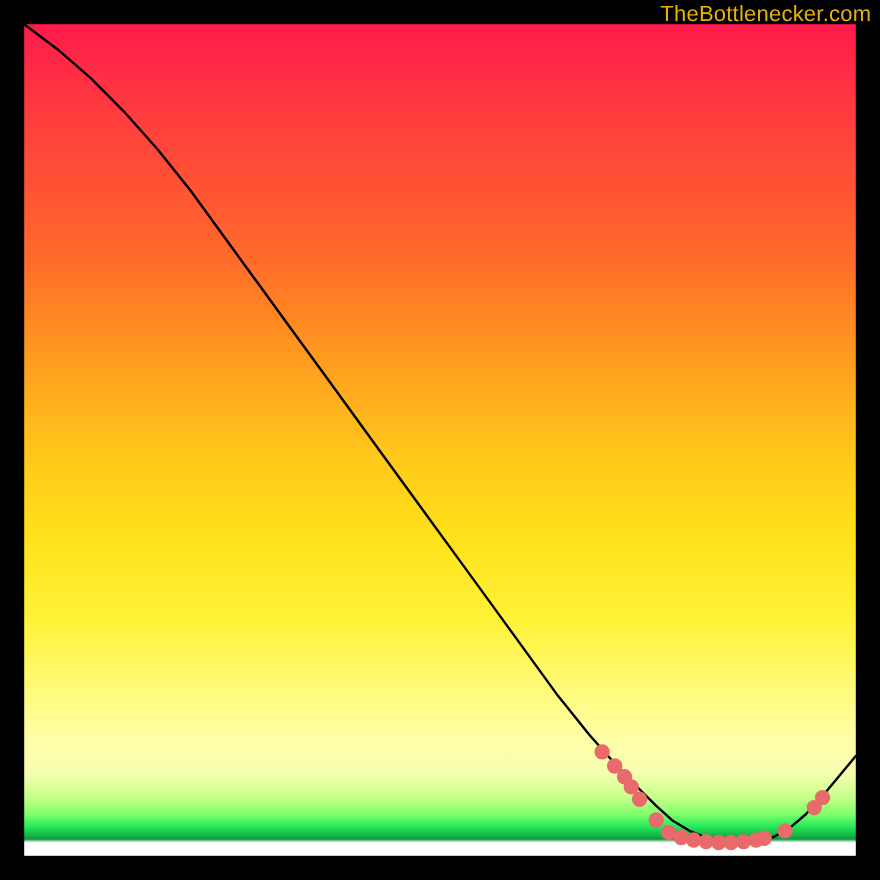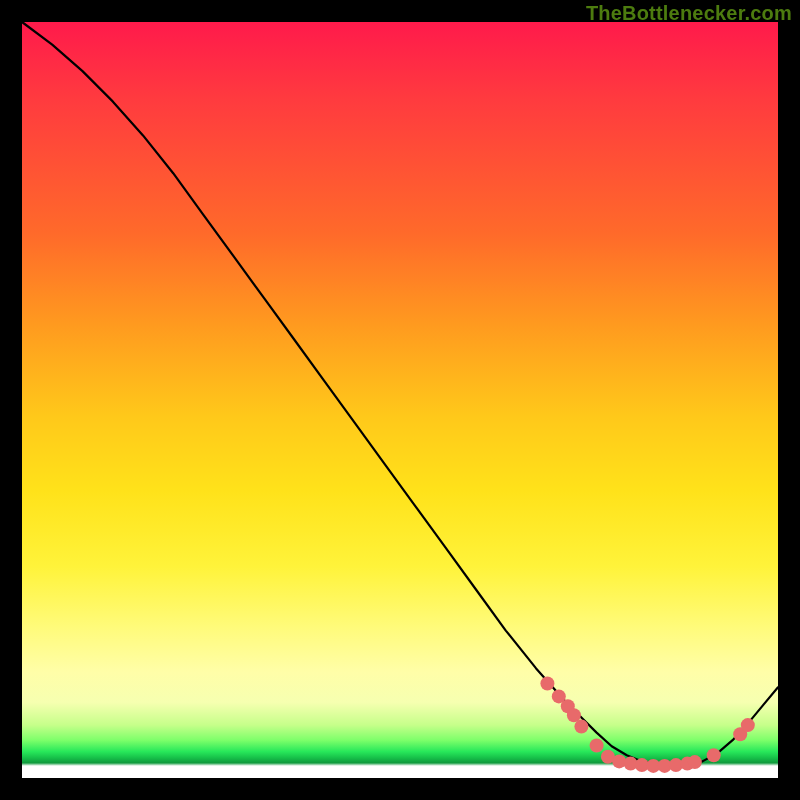--- a/index.html
+++ b/index.html
@@ -42,24 +42,24 @@
       #17c24a 97.3%,
       #0f9a3c 98%,
       #ffffff 98.4%,
       #ffffff 100%
     );
   }
   .attribution {
     position: absolute;
     top: 2px;
     right: 8px;
-    color: #4d7c0f;
+    color: #eab308;
     font-size: 20px;
     letter-spacing: 0.2px;
-    font-weight: 700;
+    font-weight: 400;
     user-select: none;
   }
   svg.curve {
     position: absolute;
     left: 0;
     top: 0;
     width: 756px;
     height: 756px;
     overflow: visible;
   }

